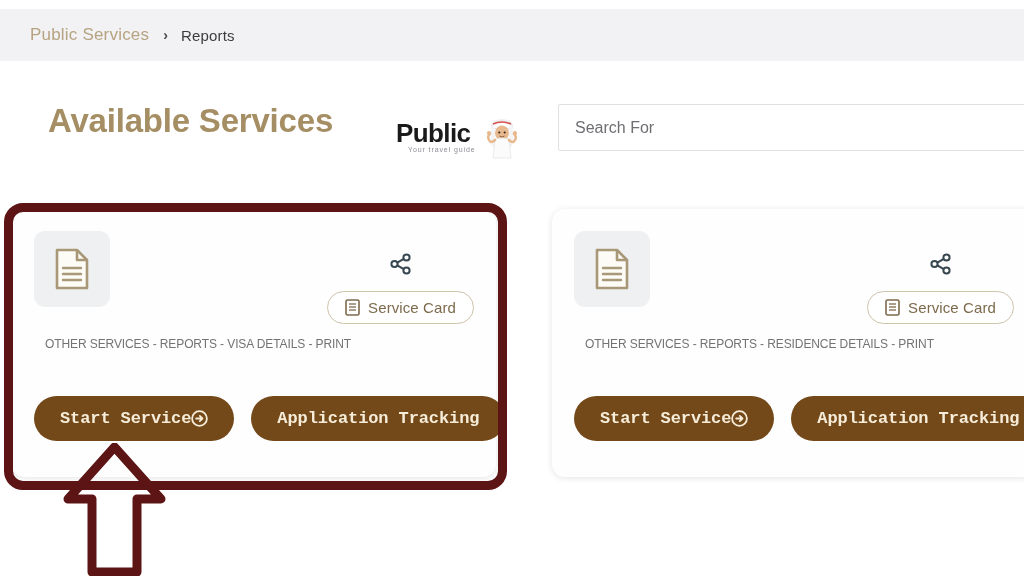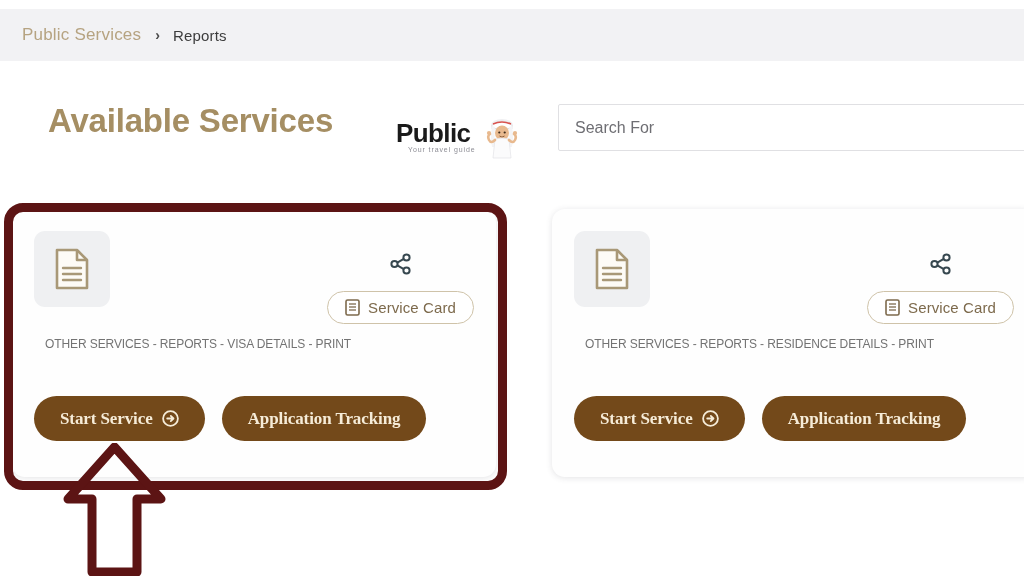--- a/index.html
+++ b/index.html
@@ -19,21 +19,21 @@
   
   .breadcrumb-bar {
     position: absolute;
     top: 9px;
     left: 0;
     width: 1024px;
     height: 52px;
     background: #f2f2f4;
     display: flex;
     align-items: center;
-    padding-left: 22px;
+    padding-left: 30px;
   }
   .crumb-link {
     font-size: 17px;
     color: #b6a381;
     letter-spacing: 0.2px;
     white-space: nowrap;
   }
   .crumb-sep {
     font-size: 14px;
     color: #4a4a4a;
@@ -198,28 +198,27 @@
     position: absolute;
     left: 22px;
     bottom: 36px;
     display: flex;
     gap: 17px;
   }
   .btn {
     display: flex;
     align-items: center;
     justify-content: center;
-    gap: 9px;
     height: 45px;
     padding: 0 26px;
     border: none;
     border-radius: 23px;
     background: #73491a;
     color: #f6ecd8;
-    font-family: Liberation Serif, serif;
+    font-family: Liberation Mono, monospace;
     font-size: 17px;
     font-weight: bold;
     letter-spacing: -0.1px;
     white-space: nowrap;
     cursor: pointer;
   }
   .btn-arrow { display: block; flex: none; }
 
   
   .highlight-box {

